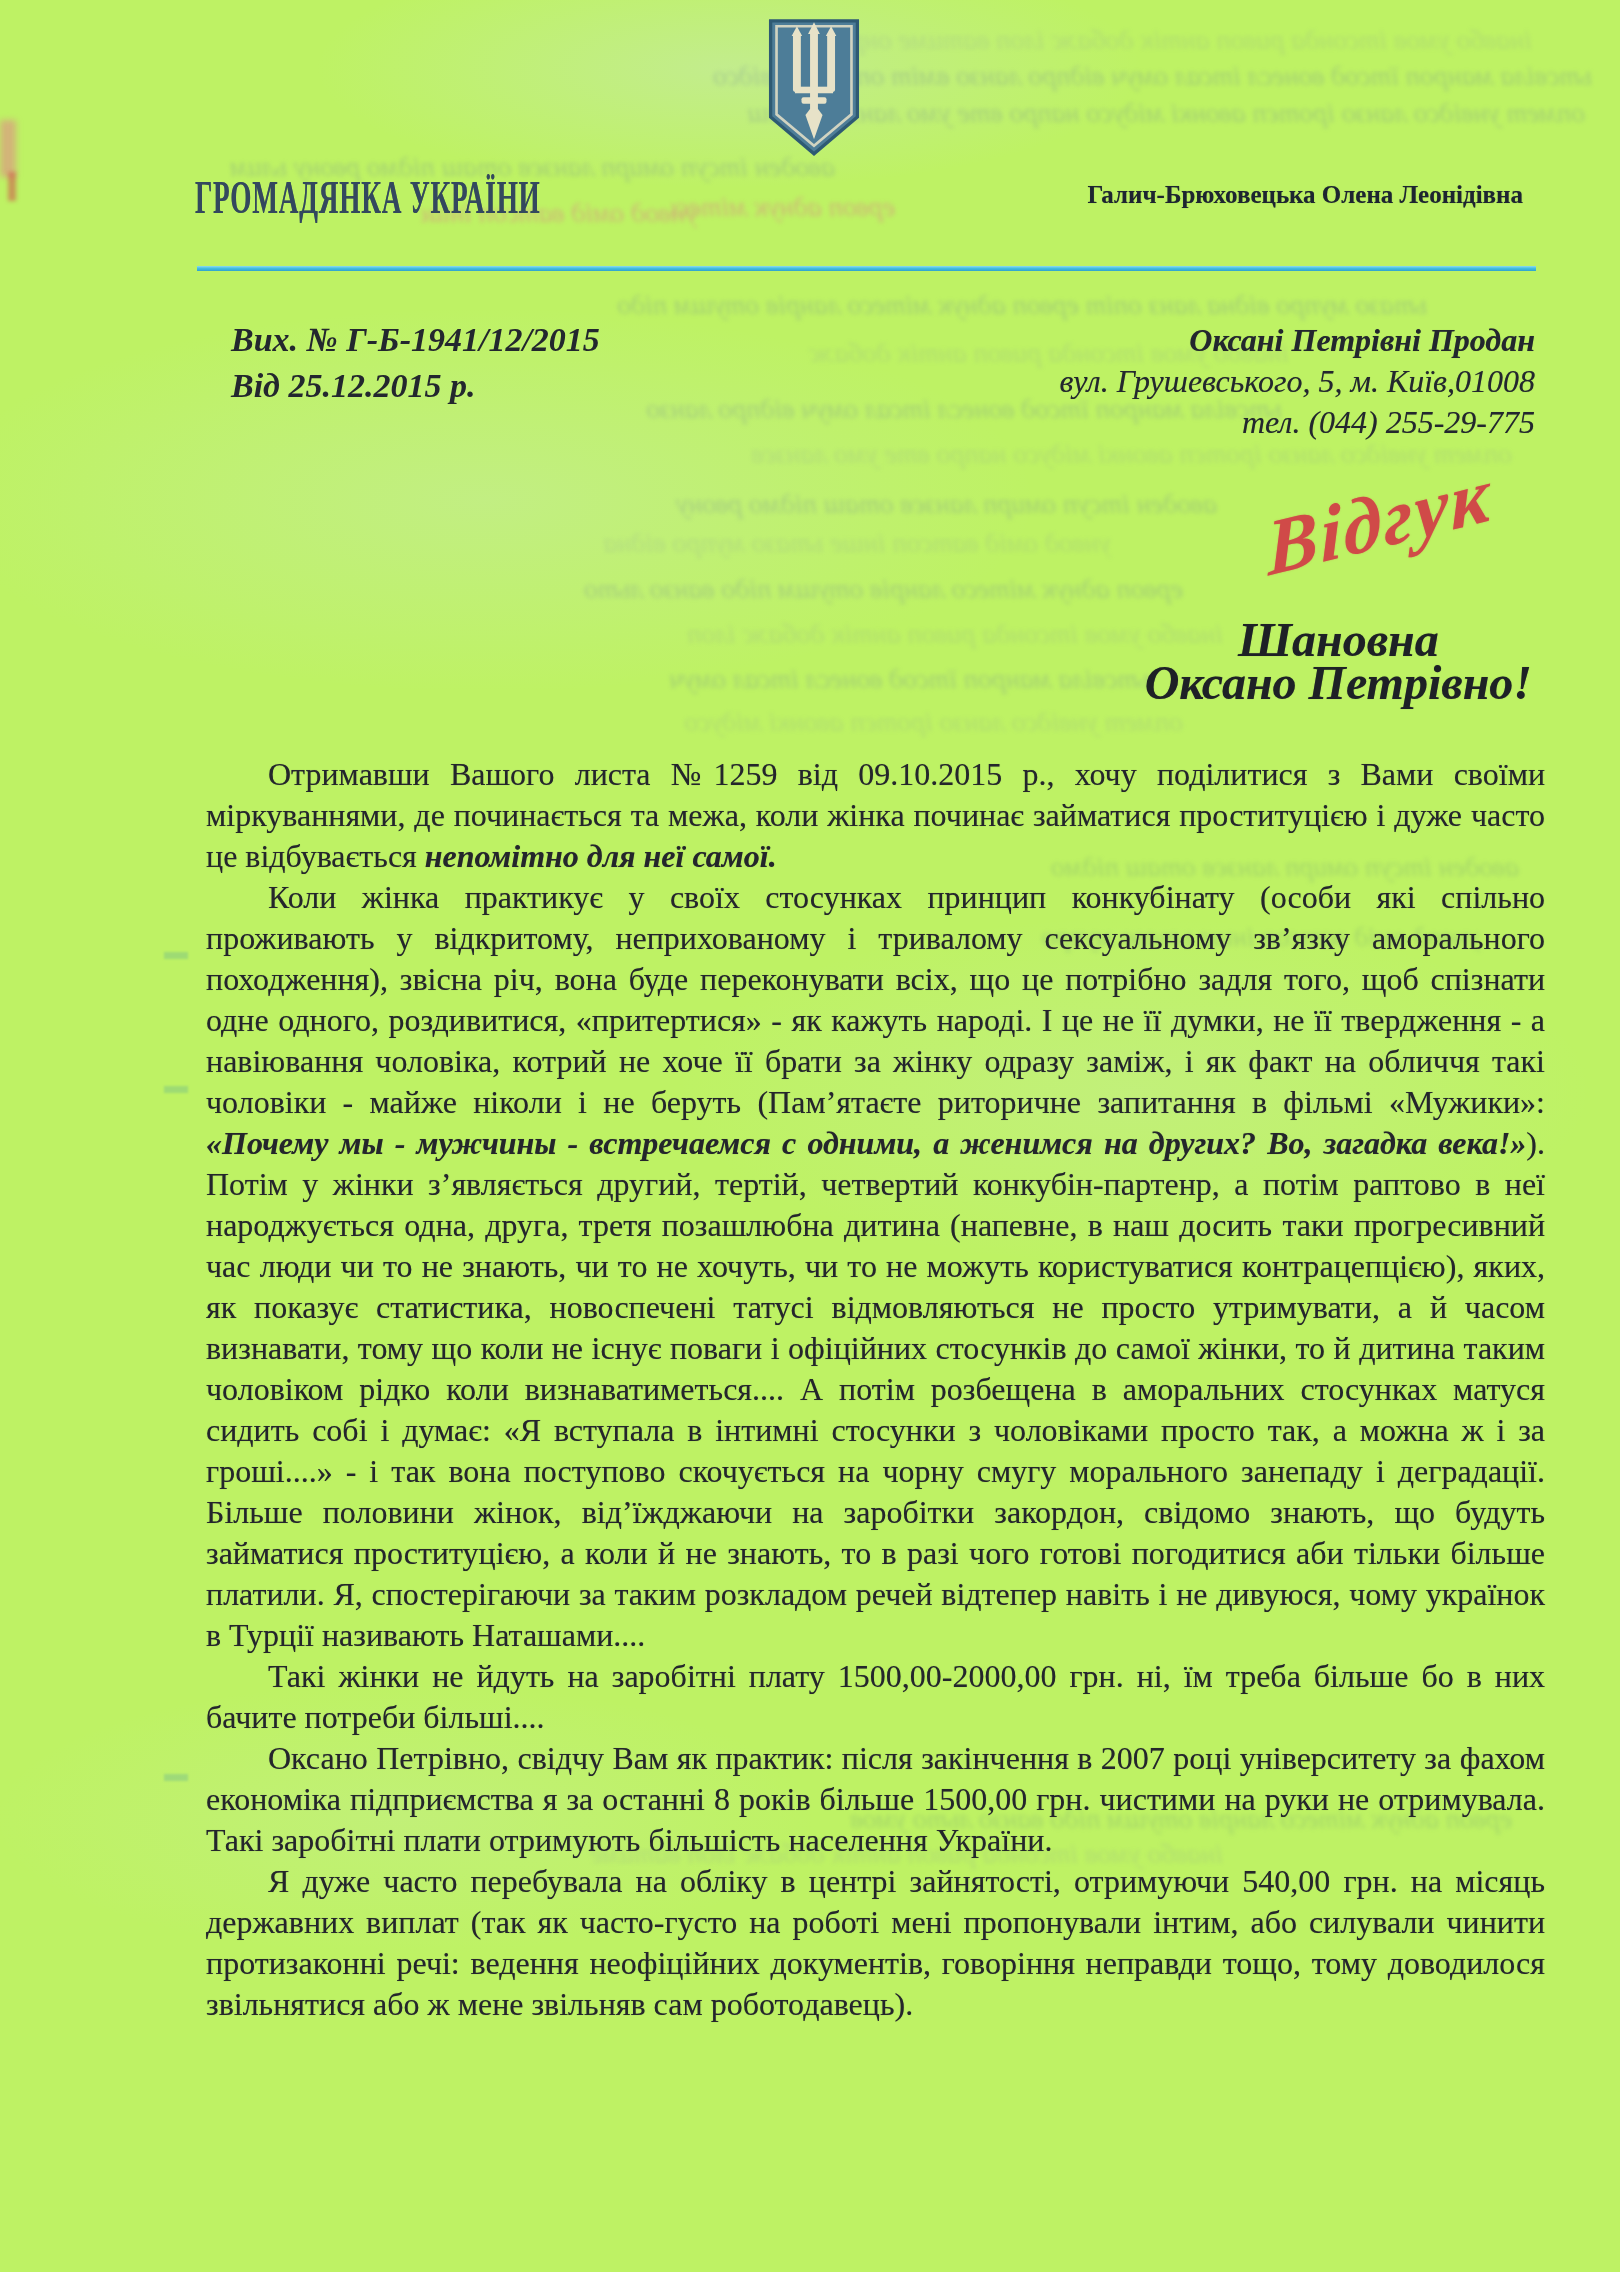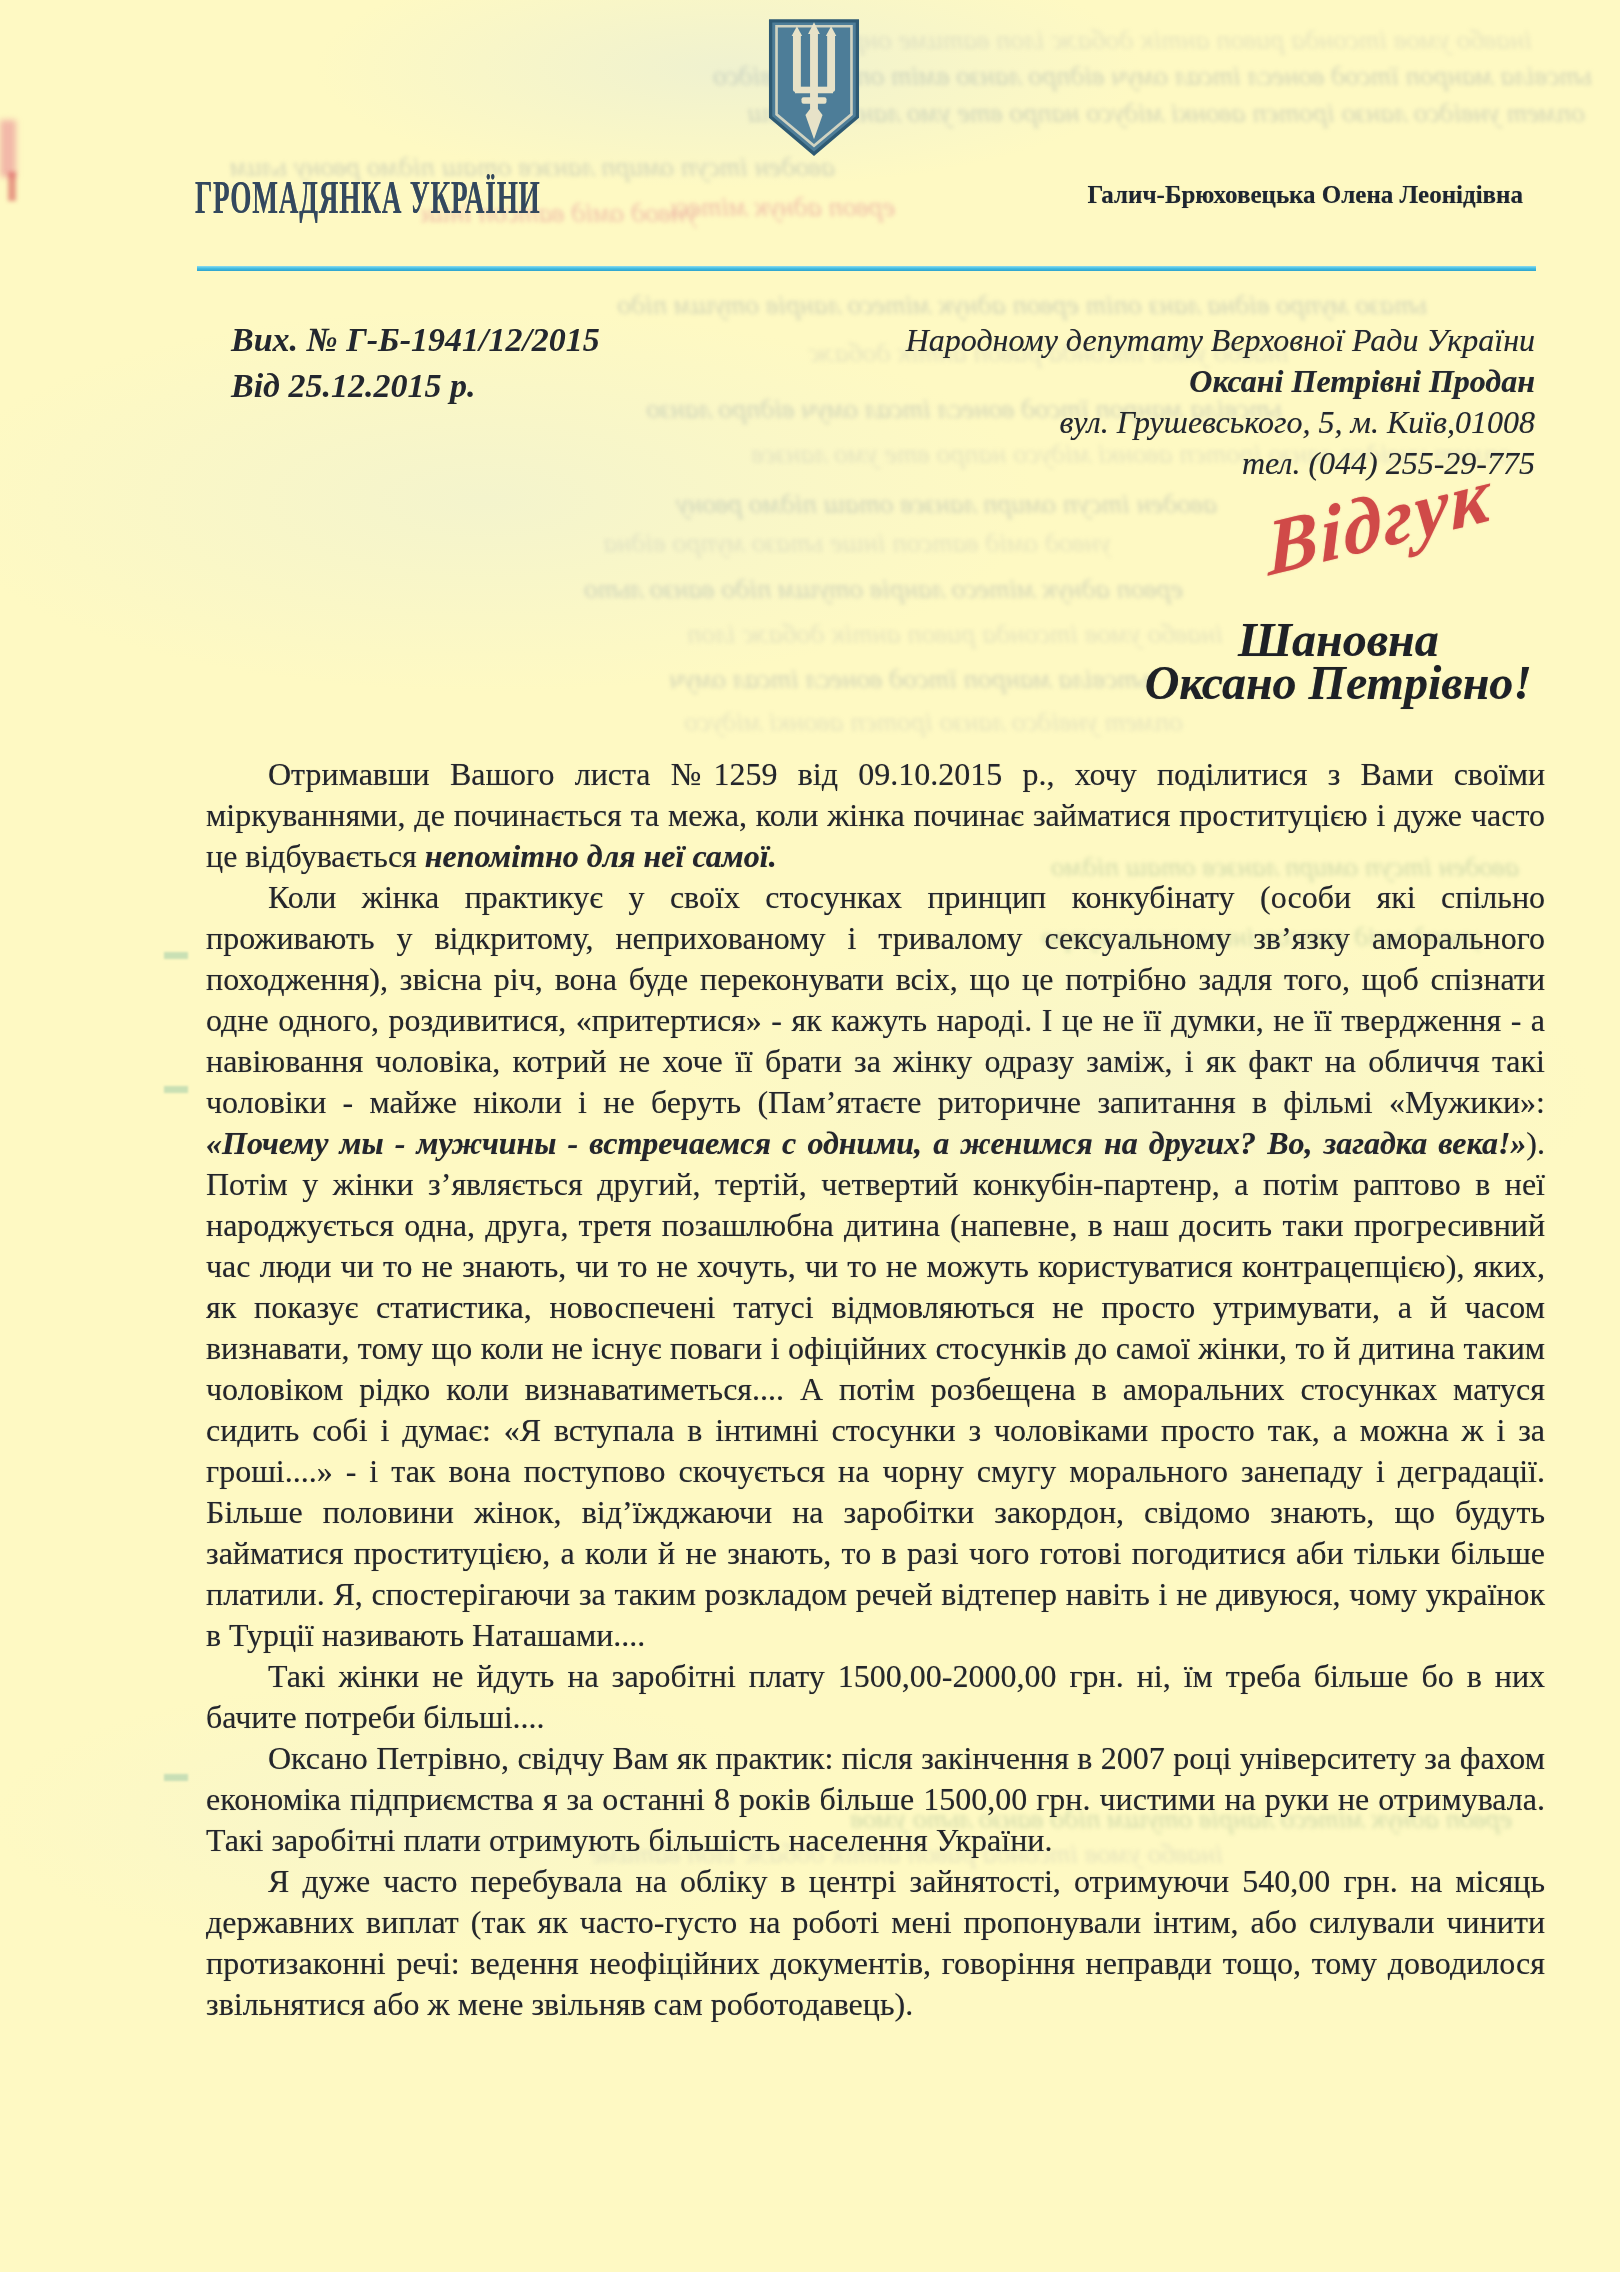--- a/index.html
+++ b/index.html
@@ -1,20 +1,20 @@
 <!DOCTYPE html>
 <html style="font-size:10.5px"><head>
 <meta charset="utf-8">
 <style>
   html,body{margin:0;padding:0;background:#e8eaec;}
   .page{
     position:relative;
     width:1620px;height:2273px;
     margin:0 auto;
-    background:#fef9c3;
+    background:#bef264;
     overflow:hidden;
     font-family:"Liberation Serif", serif;
     color:#222428;
   }
   
   .page::before{
     content:"";position:absolute;inset:0;pointer-events:none;
     background:
       radial-gradient(592px 171px at 45% 3%, rgba(205,224,236,.30), transparent 70%),
       radial-gradient(789px 276px at 30% 22%, rgba(208,226,238,.22), transparent 70%),
@@ -146,21 +146,20 @@
   <div class="org">ГРОМАДЯНКА УКРАЇНИ</div>
   <div class="person">Галич-Брюховецька Олена Леонідівна</div>
   <div class="rule"></div>
 
   <div class="ref">
     <div>Вих. № Г-Б-1941/12/2015</div>
     <div>Від  25.12.2015 р.</div>
   </div>
 
   <div class="recipient">
-    <div>Народному депутату Верховної Ради України</div>
     <div class="strong">Оксані Петрівні Продан</div>
     <div>вул. Грушевського, 5, м. Київ,01008</div>
     <div>тел. (044) 255-29-775</div>
   </div>
 
   <div class="handnote" style="color: rgb(208, 74, 72);">Відгук</div>
 
   <div class="salutation">
     <div>Шановна</div>
     <div>Оксано Петрівно!</div>

